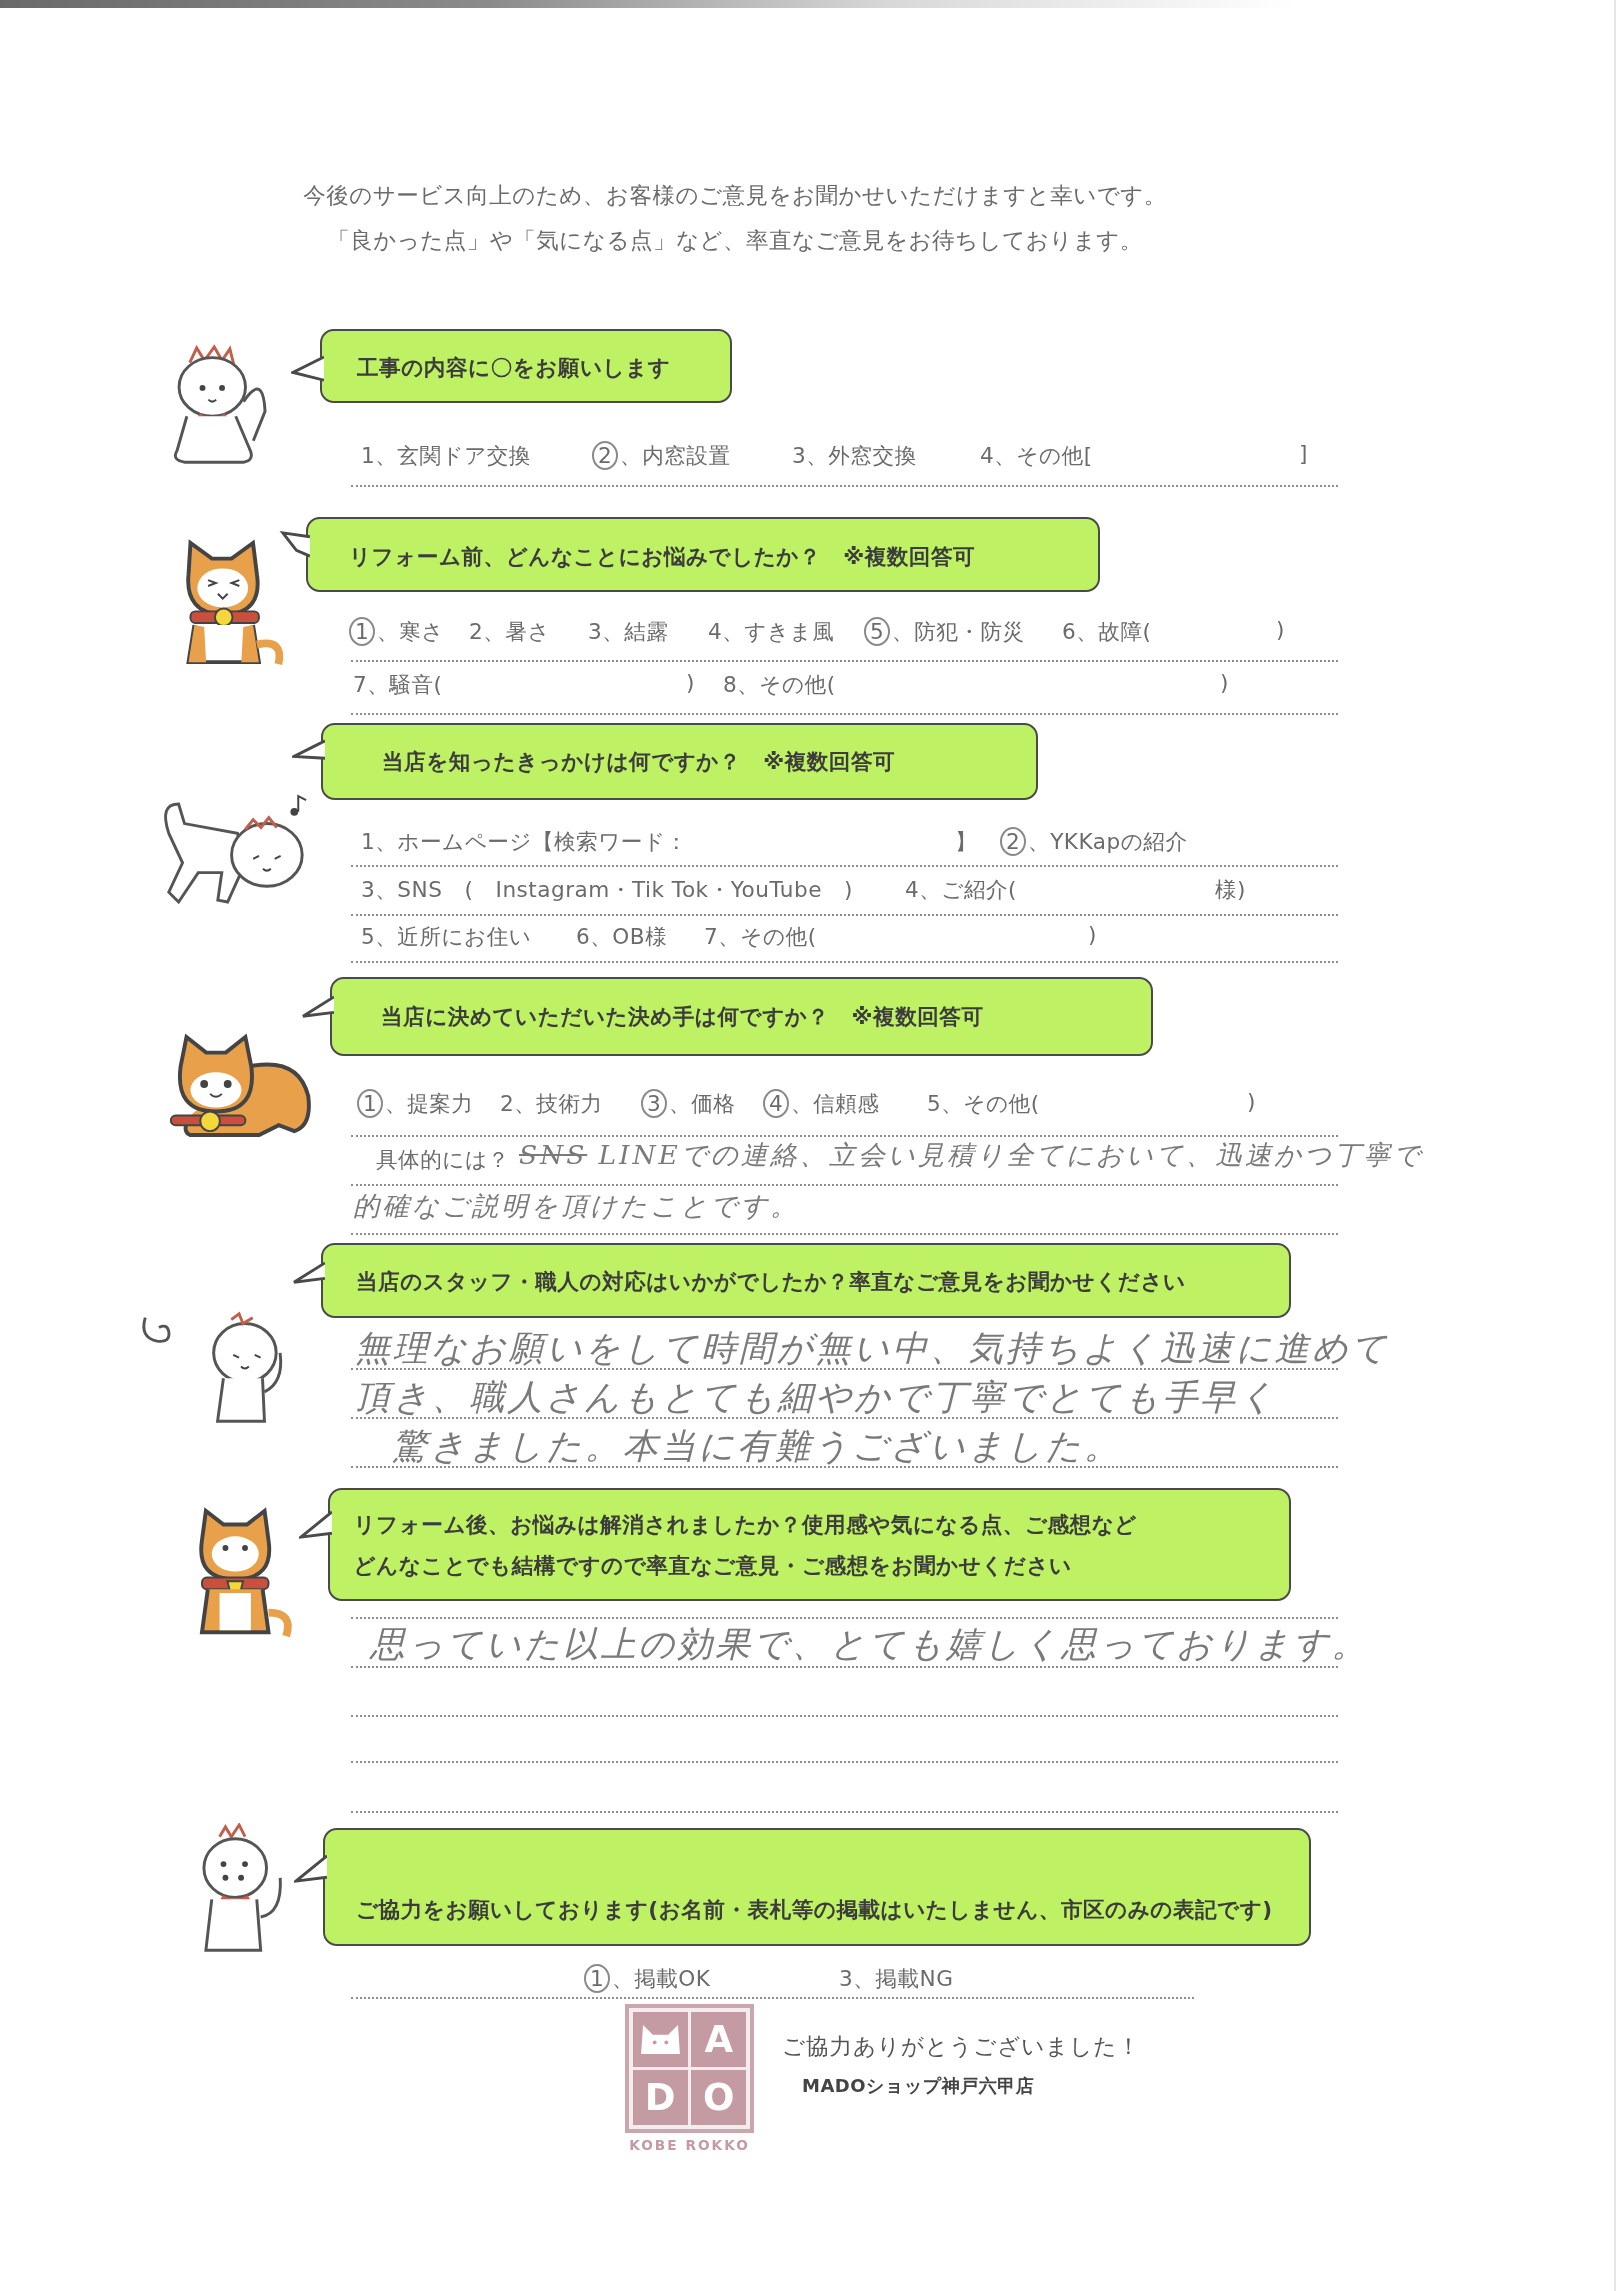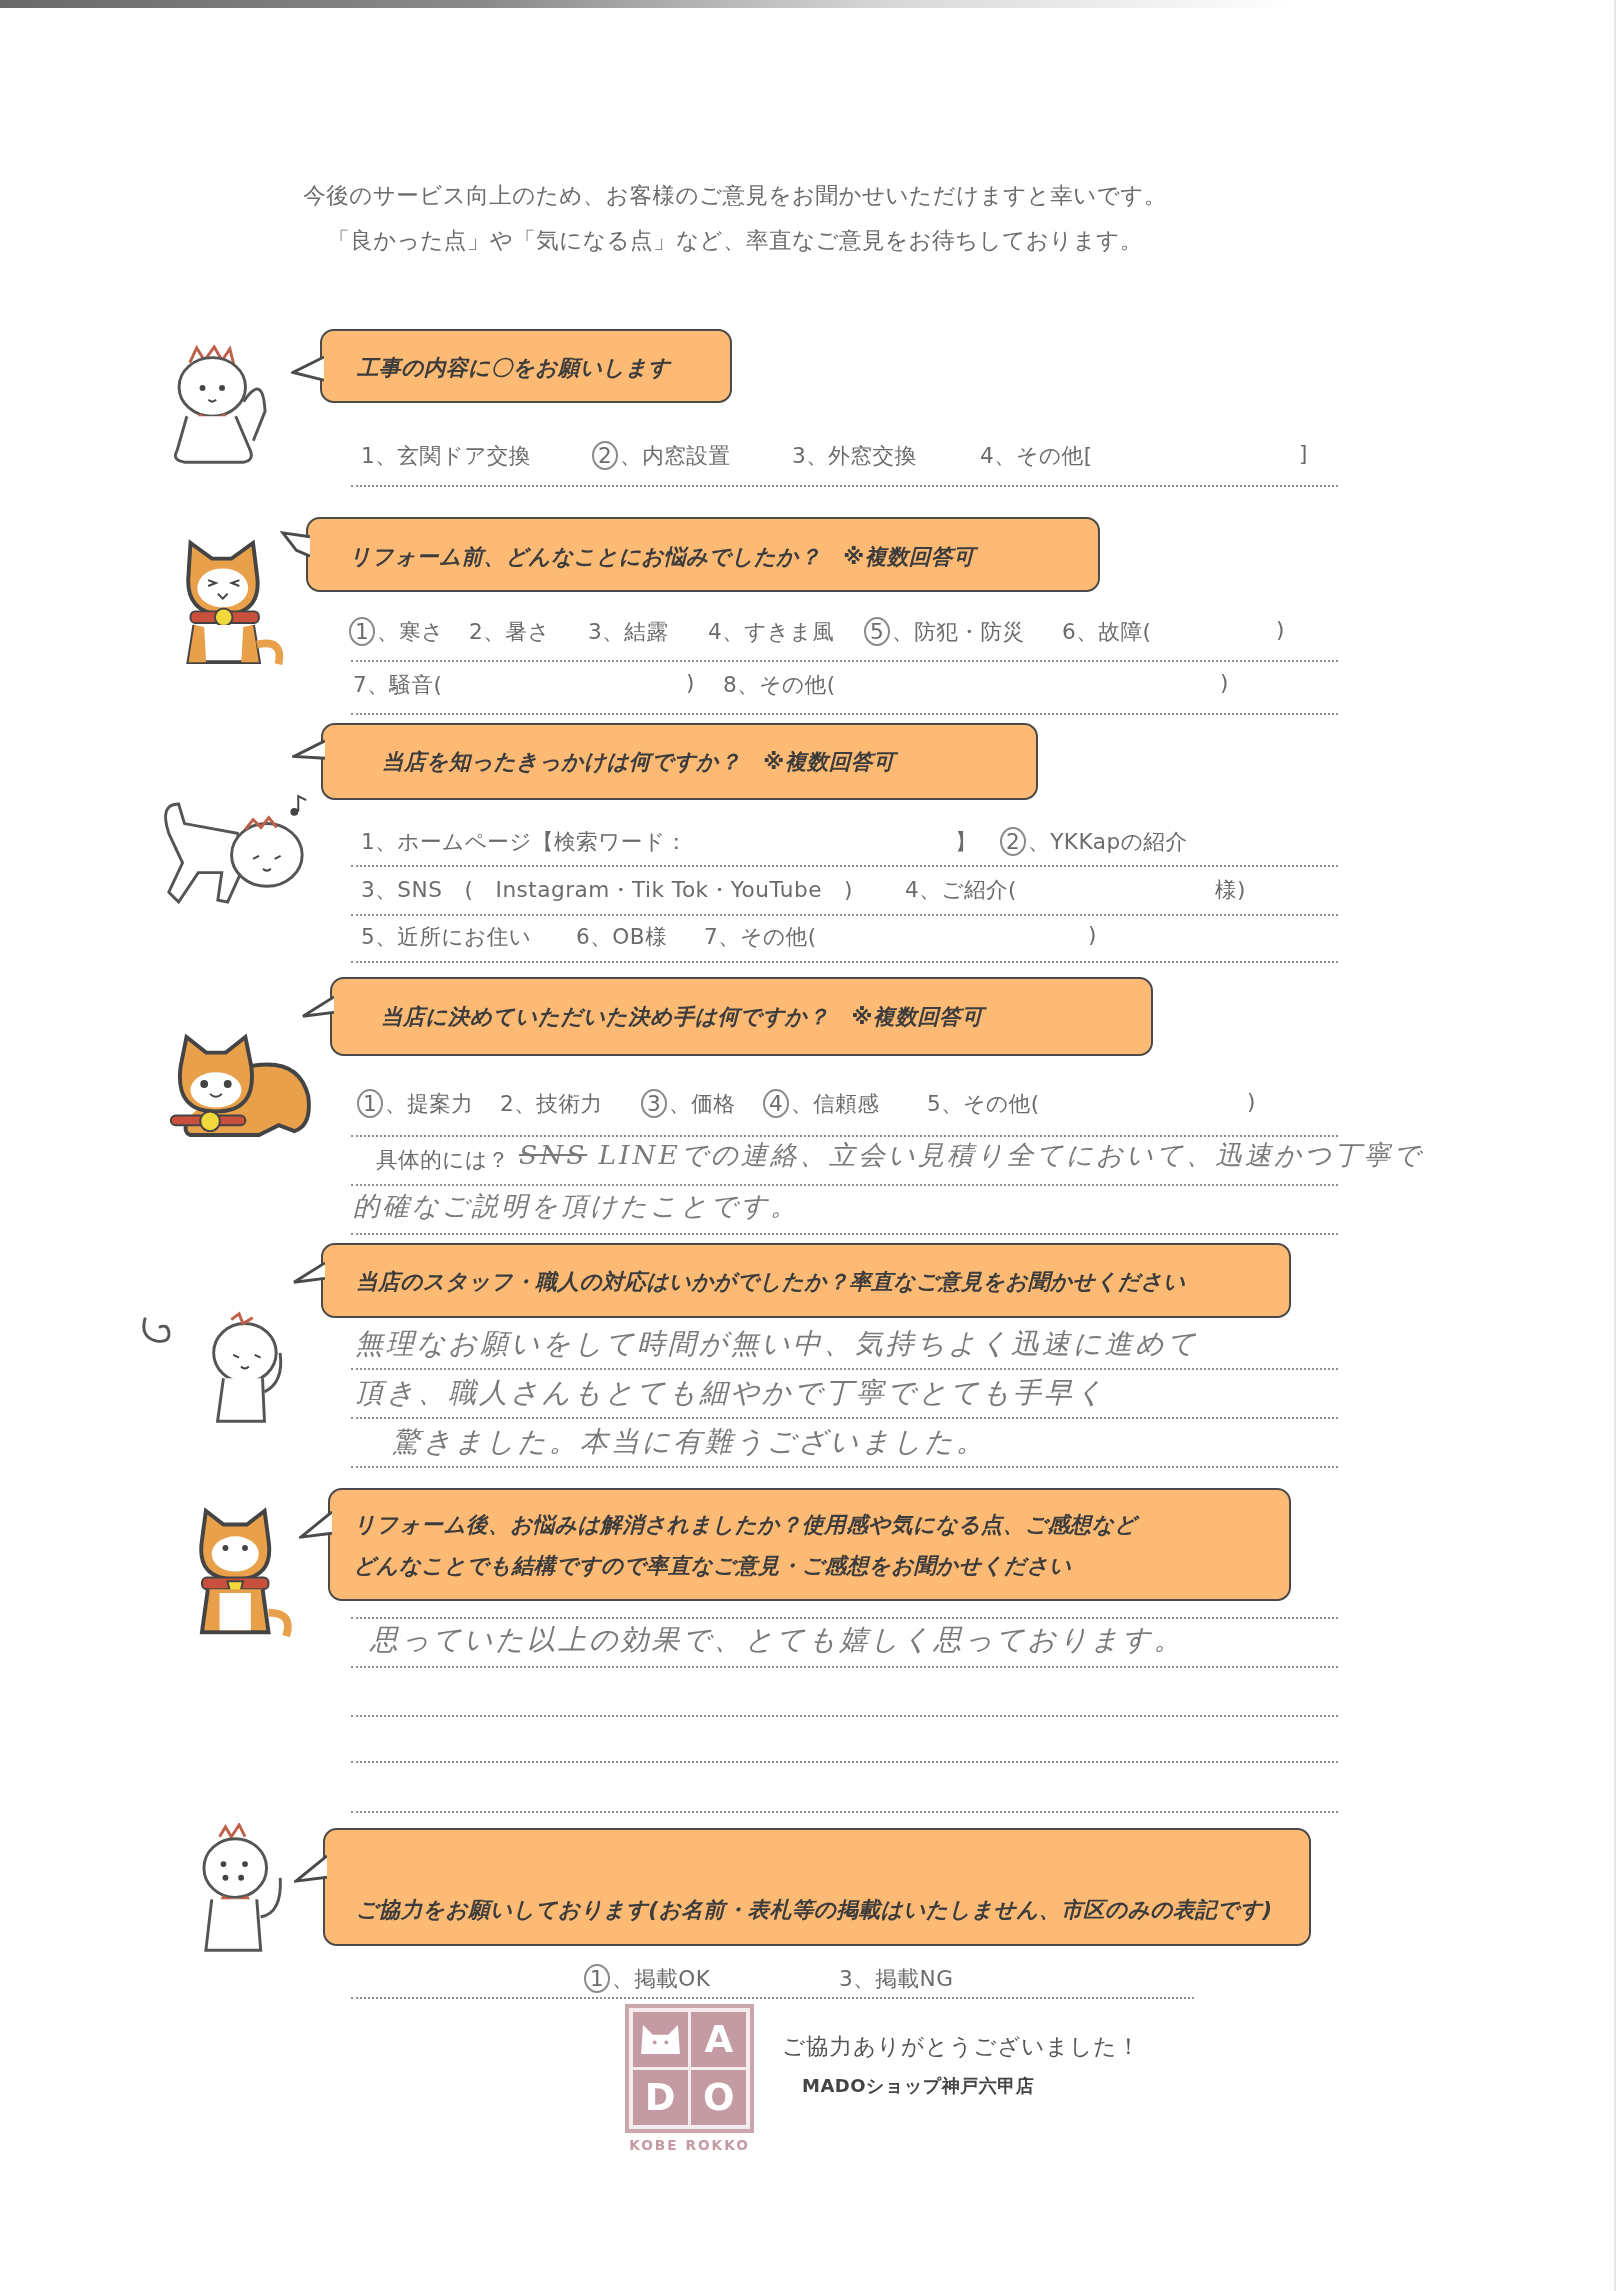--- a/index.html
+++ b/index.html
@@ -6,28 +6,28 @@
   body {
     width:1620px; height:2292px; background:#ffffff; position:relative; overflow:hidden;
     font-family:"DejaVu Sans", "Liberation Sans", sans-serif; color:#5a5a5a;
   }
   .scan-top { position:absolute; left:0; top:0; width:1620px; height:7.8px;
     background:linear-gradient(to right,#6a6a6a 0%,#8a8a8a 30%,#d8d8d8 55%,#ffffff 80%); }
   .scan-right { position:absolute; right:3.9px; top:0; width:2px; height:2292px; background:#e6e6e6; }
   .intro { position:absolute; left:147px; top:173px; width:1176px; text-align:center; }
   .intro div { font-size:22.5px; color:#6b6b6b; line-height:45px; letter-spacing:0.5px; }
 
-  .bubble { position:absolute; border:2.9px solid #4a4a4a; border-radius:13.7px; background:#fdba74; box-sizing:border-box;font-style:italic; }
+  .bubble { position:absolute; border:2.9px solid #4a4a4a; border-radius:13.7px; background:#bef264; box-sizing:border-box; }
   .bubble .tail { position:absolute; left:-31px; width:33px; height:29px; }
   .bubble .q { position:absolute; font-weight:bold; font-size:21.6px; color:#3c3c3c; white-space:nowrap; letter-spacing:0.5px; }
 
   .dotline { position:absolute; height:0; border-top:2px dotted #8e8e8e; }
   .opt { position:absolute; font-size:21.6px; color:#6b6b6b; white-space:nowrap; letter-spacing:0.5px; }
   .circled { display:inline-block; border:2px solid #8a8a8a; border-radius:50%; padding:0 3.9px; margin-right:2px; }
-  .hand { position:absolute; font-family:"DejaVu Serif", serif; font-size:28px; color:#7a7a7a; white-space:nowrap; font-style:italic; letter-spacing:2.9px; }
+  .hand { position:absolute; font-family:"DejaVu Serif", serif; font-size:35px; color:#7a7a7a; white-space:nowrap; font-style:italic; letter-spacing:2.9px; }
   .strike { text-decoration:line-through; }
 
   .mascot { position:absolute; }
   .logo-wrap { position:absolute; left:625px; top:2004px; width:137px; }
   .logo { width:129px; height:129px; border:4.9px solid #c9a7ad; box-sizing:border-box; display:grid; grid-template-columns:1fr 1fr; gap:3.9px; padding:3.9px; background:#f4ecee; }
   .logo .cell { background:#c49aa3; display:flex; align-items:center; justify-content:center; color:#fff; font-weight:bold; font-size:37px; font-family:"DejaVu Sans", sans-serif; }
   .logo-sub { font-size:13.7px; color:#c49aa3; font-weight:bold; letter-spacing:2px; margin-top:3.9px; text-align:center; width:129px; }
   .thanks { position:absolute; left:782px; top:2031px; font-size:22.5px; color:#555; letter-spacing:1px; }
   .shopname { position:absolute; left:802px; top:2074px; font-size:18px; color:#444; font-weight:bold; letter-spacing:0.5px; }
 </style>

